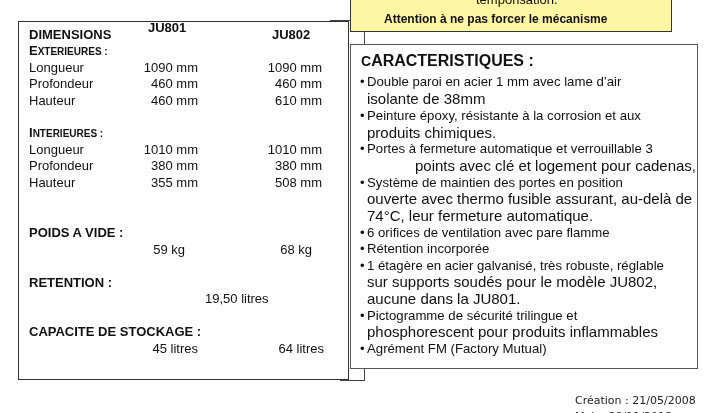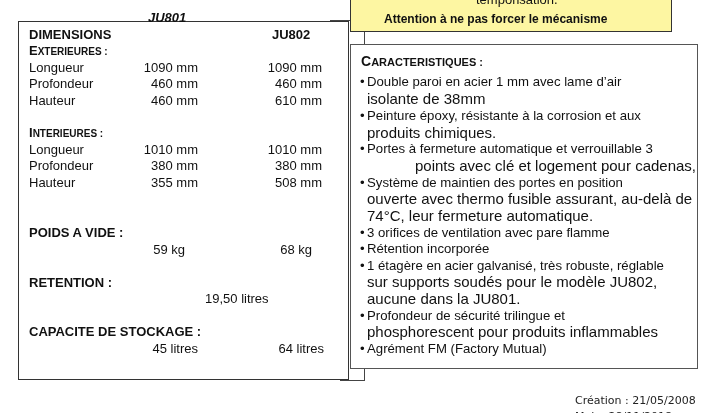--- a/index.html
+++ b/index.html
@@ -33,21 +33,21 @@
 <div class="line" style="left:364px; top:369px; width:1px; height:12px;"></div>
 <div class="line" style="left:340px; top:380px; width:25px; height:1px;"></div>
 
 <div id="yellow-box" class="abs"></div>
 <div class="txt yellow-line1" style="left:476px; top:-8px;">temporisation.</div>
 <div class="txt yellow-line2" style="left:384px; top:11px;">Attention à ne pas forcer le mécanisme</div>
 
 <div id="left-box" class="abs"></div>
 
 <div class="txt b" style="left:29px; top:27px;">DIMENSIONS</div>
-<div class="txt b" style="left:148px; top:10px;font-style:italic;">JU801</div>
+<div class="txt b" style="left:148px; top:20px;">JU801</div>
 <div class="txt b" style="left:272px; top:27px;">JU802</div>
 
 <div class="txt sc" style="left:29px; top:43px;"><span>E</span><small>XTERIEURES :</small></div>
 
 <div class="txt" style="left:29px; top:60px;">Longueur</div>
 <div class="txt r" style="left:130px; top:60px; width:68px;">1090 mm</div>
 <div class="txt r" style="left:254px; top:60px; width:68px;">1090 mm</div>
 
 <div class="txt" style="left:29px; top:76px;">Profondeur</div>
 <div class="txt r" style="left:130px; top:76px; width:68px;">460 mm</div>
@@ -76,42 +76,42 @@
 <div class="txt r" style="left:254px; top:242px; width:58px;">68 kg</div>
 
 <div class="txt b" style="left:29px; top:275px;">RETENTION :</div>
 <div class="txt" style="left:205px; top:291px;">19,50 litres</div>
 
 <div class="txt b" style="left:29px; top:324px;">CAPACITE DE STOCKAGE :</div>
 <div class="txt r" style="left:130px; top:341px; width:68px;">45 litres</div>
 <div class="txt r" style="left:254px; top:341px; width:70px;">64 litres</div>
 
 <div id="char-box" class="abs"></div>
-<div class="txt sc" style="left:361px; top:53px; font-size:14px;"><span>C</span><small style="font-size:11px;">ARACTERISTIQUES :</small></div>
+<div class="txt sc" style="left:361px; top:53px; font-size:14px;"><span>C</span><small style="font-size:16px;">ARACTERISTIQUES :</small></div>
 
 <div class="bullet-row" style="top:74px;"><span class="dot">•</span><span>Double paroi en acier 1 mm avec lame d’air</span></div>
 <div class="cont" style="top:91px;">isolante de 38mm</div>
 
 <div class="bullet-row" style="top:108px;"><span class="dot">•</span><span>Peinture époxy, résistante à la corrosion et aux</span></div>
 <div class="cont" style="top:125px;">produits chimiques.</div>
 
 <div class="bullet-row" style="top:141px;"><span class="dot">•</span><span>Portes à fermeture automatique et verrouillable 3</span></div>
 <div class="cont" style="top:158px;padding-left:48px;">points avec clé et logement pour cadenas,</div>
 
 <div class="bullet-row" style="top:175px;"><span class="dot">•</span><span>Système de maintien des portes en position</span></div>
 <div class="cont" style="top:191px;">ouverte avec thermo fusible assurant, au-delà de</div>
 <div class="cont" style="top:208px;">74°C, leur fermeture automatique.</div>
 
-<div class="bullet-row" style="top:225px;"><span class="dot">•</span><span>3 orifices de ventilation avec pare flamme</span></div>
+<div class="bullet-row" style="top:225px;"><span class="dot">•</span><span>6 orifices de ventilation avec pare flamme</span></div>
 
 <div class="bullet-row" style="top:241px;"><span class="dot">•</span><span>Rétention incorporée</span></div>
 
 <div class="bullet-row" style="top:258px;"><span class="dot">•</span><span>1 étagère en acier galvanisé, très robuste, réglable</span></div>
 <div class="cont" style="top:274px;">sur supports soudés pour le modèle JU802,</div>
 <div class="cont" style="top:291px;">aucune dans la JU801.</div>
 
-<div class="bullet-row" style="top:308px;"><span class="dot">•</span><span>Profondeur de sécurité trilingue et</span></div>
+<div class="bullet-row" style="top:308px;"><span class="dot">•</span><span>Pictogramme de sécurité trilingue et</span></div>
 <div class="cont" style="top:324px;">phosphorescent pour produits inflammables</div>
 
 <div class="bullet-row" style="top:341px;"><span class="dot">•</span><span>Agrément FM (Factory Mutual)</span></div>
 
 <div class="footer" style="left:575px; top:375px;">Création : 21/05/2008</div>
 <div class="footer" style="left:575px; top:391px;">Maj. : 28/11/2018</div>
 
 </body></html>

